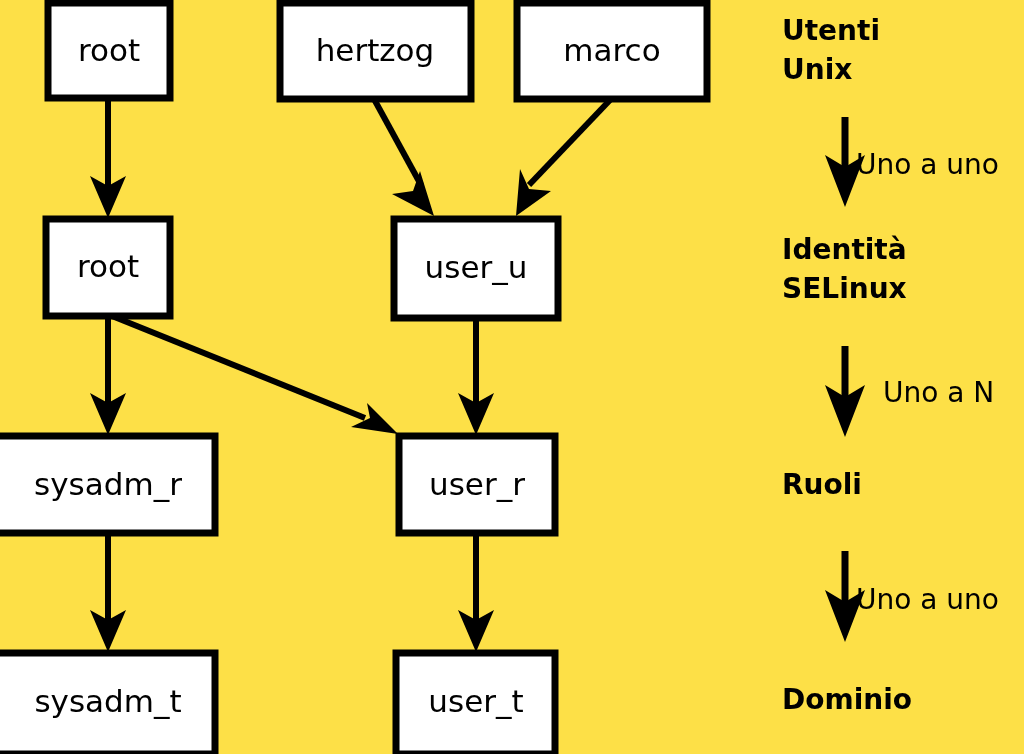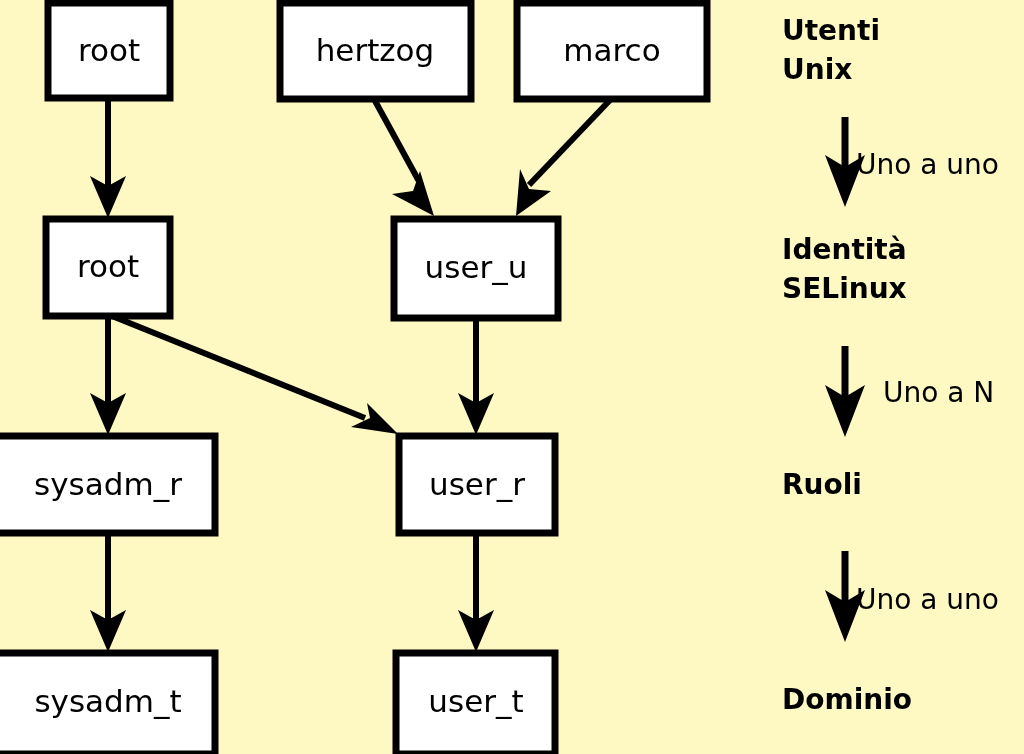--- a/index.html
+++ b/index.html
@@ -9,21 +9,21 @@
     background: #ffffff;
   }
   body {
     font-family: "DejaVu Sans", sans-serif;
     color: #000000;
   }
   #canvas {
     position: relative;
     width: 1024px;
     height: 754px;
-    background: #fef9c3;
+    background: #fde047;
     overflow: hidden;
   }
   #diagram-svg {
     position: absolute;
     left: 0;
     top: 0;
     width: 1024px;
     height: 754px;
   }
   .node-box {

